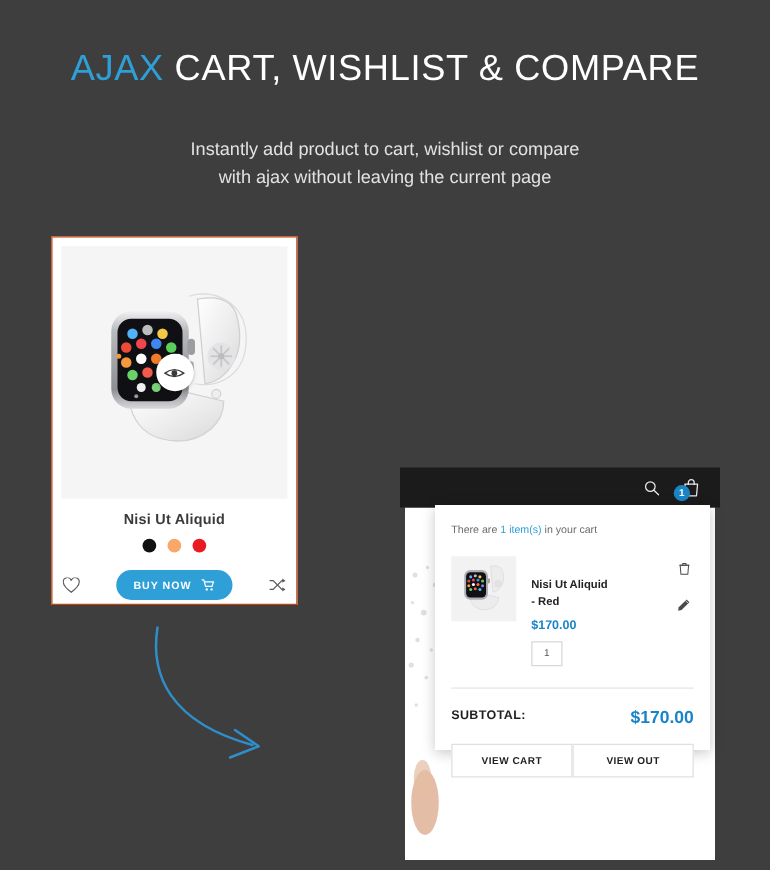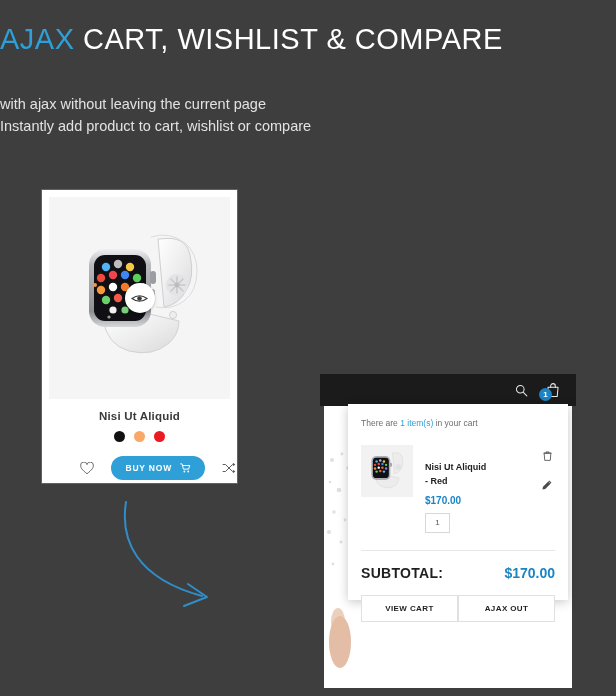--- a/index.html
+++ b/index.html
@@ -5,21 +5,21 @@
   * { margin:0; padding:0; box-sizing:border-box; }
   html,body { width:616px; height:696px; }
   body {
     background:#3e3e3e;
     font-family:"Liberation Sans", sans-serif;
     position:relative;
     overflow:hidden;
   }
 
   
-  .hero { padding-top:22px; }
+  .hero { padding-top:38px; text-align:center; }
   .hero-title {
     font-size:29px; font-weight:400; letter-spacing:.5px;
     color:#ffffff; line-height:1.2;
   }
   .hero-title .accent { color:#2f9fd8; }
   .hero-sub {
     margin-top:36px; color:#e2e2e2; font-size:14.5px;
     line-height:1.55; font-weight:300;
   }
 
@@ -57,21 +57,21 @@
     letter-spacing:.2px;
   }
   .swatches {
     margin-top:9px;
     display:flex; justify-content:center; gap:9px;
   }
   .swatch { width:11px; height:11px; border-radius:50%; }
 
   .product-actions {
     margin-top:14px;
-    display:flex; align-items:center; justify-content:flex-end; gap:16px;
+    display:flex; align-items:center; justify-content:center; gap:28px;
   }
   .icon-btn {
     width:16px; height:16px; display:flex;
     align-items:center; justify-content:center;
     color:#5a5a5a;
   }
   .buy-now {
     background:#2f9fd8; color:#fff;
     border:none; border-radius:16px;
     height:24px; padding:0 14px;
@@ -146,40 +146,40 @@
   .cart-tools {
     width:16px; display:flex; flex-direction:column;
     align-items:center; gap:11px; padding-top:2px; color:#4a4a4a;
   }
 
   .cart-divider { border-top:1px solid #e6e6e6; margin-top:17px; }
   .subtotal-row {
     display:flex; justify-content:space-between; align-items:center;
     margin-top:14px;
   }
-  .subtotal-label { font-size:14px; font-weight:bold; color:#1f1f1f; letter-spacing:.3px; }
+  .subtotal-label { font-size:10px; font-weight:bold; color:#1f1f1f; letter-spacing:.3px; }
   .subtotal-value { font-size:14px; font-weight:bold; color:#1a84c7; }
 
   .cart-buttons { display:flex; margin-top:14px; }
   .cart-btn {
     flex:1; height:27px; border:1px solid #e0e0e0; background:#fff;
     font-size:8px; font-weight:bold; color:#1f1f1f; letter-spacing:.4px;
     font-family:"Liberation Sans", sans-serif; cursor:pointer;
   }
 </style>
 </head>
 <body>
 
 <div class="hero">
   <div class="hero-title">
     <span class="accent">AJAX</span><span> CART, WISHLIST &amp; COMPARE</span>
   </div>
   <div class="hero-sub">
+    <div>Instantly add product to cart, wishlist or compare</div>
     <div>with ajax without leaving the current page</div>
-    <div>Instantly add product to cart, wishlist or compare</div>
   </div>
 </div>
 
 <div class="product-card">
   <div class="product-media">
     <div class="watch-wrap">
       <svg width="150" height="150" viewBox="0 0 150 150">
         <defs>
           <linearGradient id="bandG" x1="0" y1="0" x2="1" y2="1">
             <stop offset="0%" stop-color="#ffffff"></stop>
@@ -380,16 +380,16 @@
 
     <div class="cart-divider"></div>
 
     <div class="subtotal-row">
       <span class="subtotal-label">SUBTOTAL:</span>
       <span class="subtotal-value">$170.00</span>
     </div>
 
     <div class="cart-buttons">
       <button class="cart-btn">VIEW CART</button>
-      <button class="cart-btn">AJAX OUT</button>
+      <button class="cart-btn">VIEW OUT</button>
     </div>
   </div>
 </div>
 
 </body></html>

